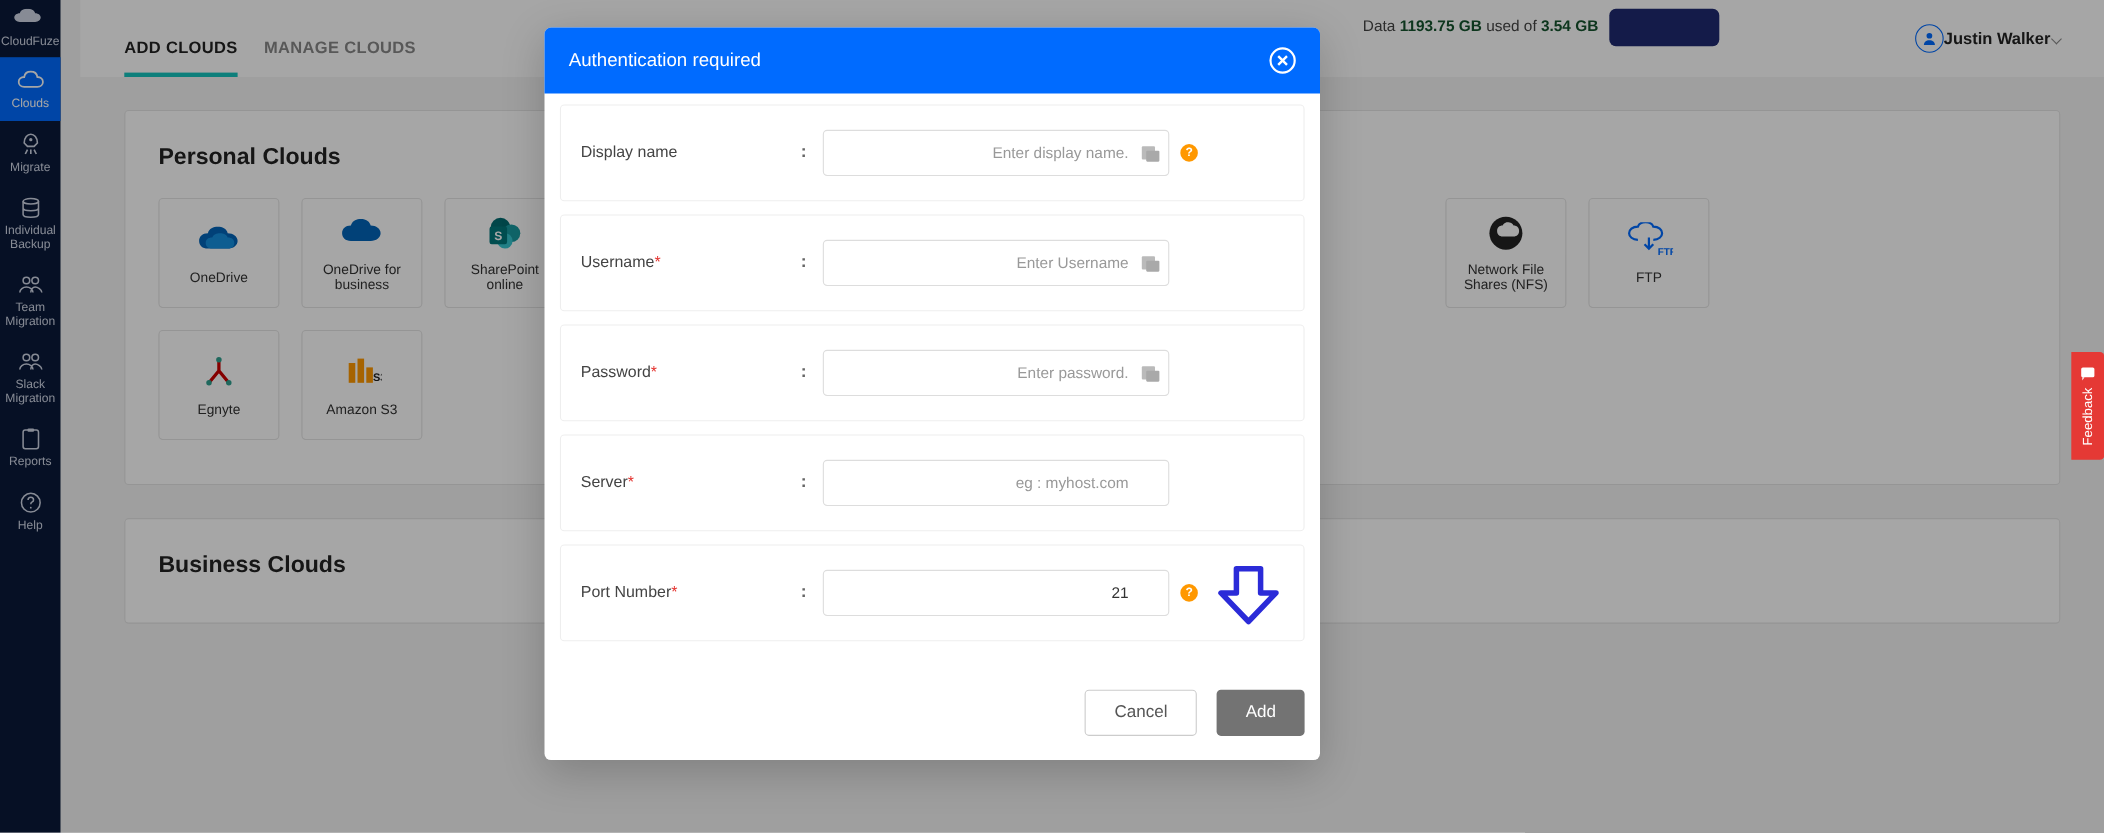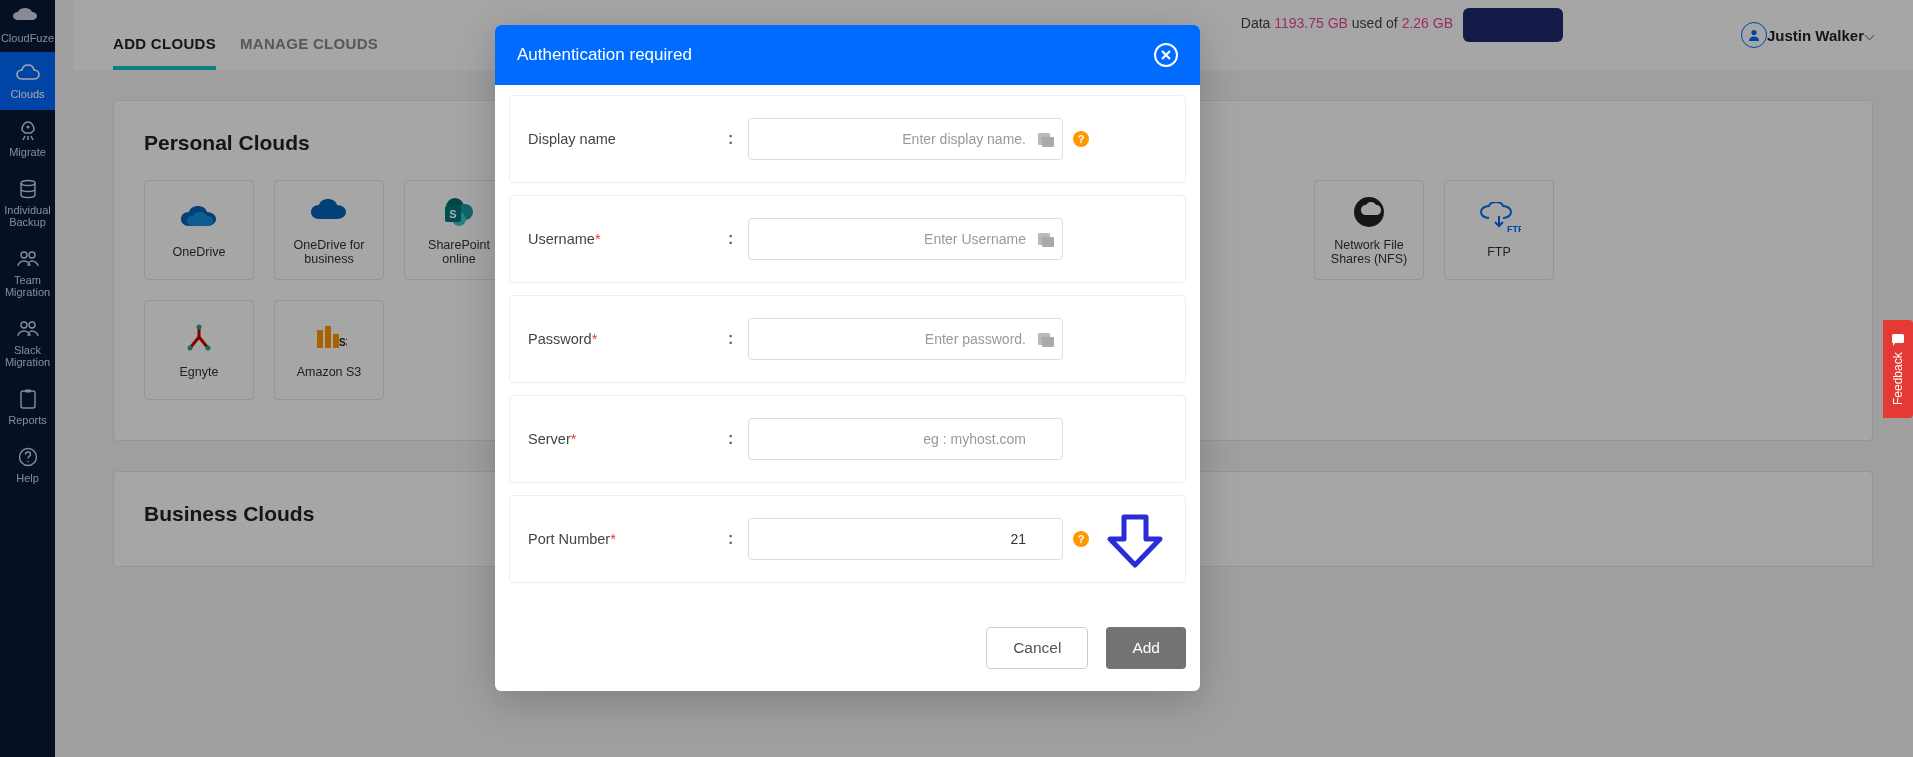--- a/index.html
+++ b/index.html
@@ -17,21 +17,21 @@
   .main { position: absolute; left: 73px; top: 0; right: 0; height: 100%; }
   
   
   .topbar { height: 70px; background: #fff; display: flex; align-items: flex-end; padding: 0 40px 0 40px; gap: 40px; position: relative; }
   .tabs { display: flex; gap: 24px; }
   .tab { font-size: 15px; font-weight: 600; color: #888; padding-bottom: 18px; cursor: pointer; letter-spacing: 0.3px; }
   .tab.active { color: #222; position: relative; }
   .tab.active::after { content: ""; position: absolute; left: 0; right: 0; bottom: 0; height: 4px; background: #14c4be; }
   .top-right { position: absolute; right: 40px; top: 0; height: 100%; display: flex; align-items: center; gap: 30px; }
   .data-usage { font-size: 14px; color: #444; position: absolute; right: 460px; top: 15px; }
-  .data-usage .val { color: #ec4899; font-weight: 400; }
+  .data-usage .val { color: #14532d; font-weight: 700; }
   .blue-btn  { background:#1f2a70; width:100px; height:34px; border-radius:6px; position:absolute; right:350px; top:8px;}
   .user { display: flex; align-items: center; gap: 0; font-size: 15px; font-weight: 600; color: #222; cursor: pointer; }
   .user-avatar { width: 26px; height: 26px; border: 1.6px solid #006bff; border-radius: 50%; display: flex; align-items: center; justify-content: center; }
   .user-avatar svg { fill: #006bff; }
   .chev { border: solid #888; border-width: 0 1.5px 1.5px 0; padding: 3px; transform: rotate(45deg); margin-left: 2px; }
   
   
   .content { padding: 30px 40px; height: calc(100% - 70px); overflow: auto; }
   .panel { background: #fff; border: 1px solid #e5e5e5; border-radius: 4px; padding: 30px 30px 40px; margin-bottom: 30px; }
   .panel h2 { font-size: 21px; font-weight: 600; color: #222; margin-bottom: 25px; }
@@ -150,21 +150,21 @@
 </div>
 
 <div class="main">
 
   <div class="topbar">
     <div class="tabs">
       <div class="tab active">ADD CLOUDS</div>
       <div class="tab">MANAGE CLOUDS</div>
     </div>
     <div class="data-usage">
-      <span>Data </span><span class="val">1193.75 GB</span><span> used of </span><span class="val">2.26 GB</span>
+      <span>Data </span><span class="val">1193.75 GB</span><span> used of </span><span class="val">3.54 GB</span>
     </div>
     <div class="blue-btn"></div>
     <div class="top-right">
       <div class="user">
         <span class="user-avatar">
           <svg width="14" height="14" viewBox="0 0 14 14">
               <circle cx="7" cy="4.5" r="2.6"></circle>
               <path d="M2 13c0-3 2-4.5 5-4.5s5 1.5 5 4.5z"></path>
             </svg>
         </span>

